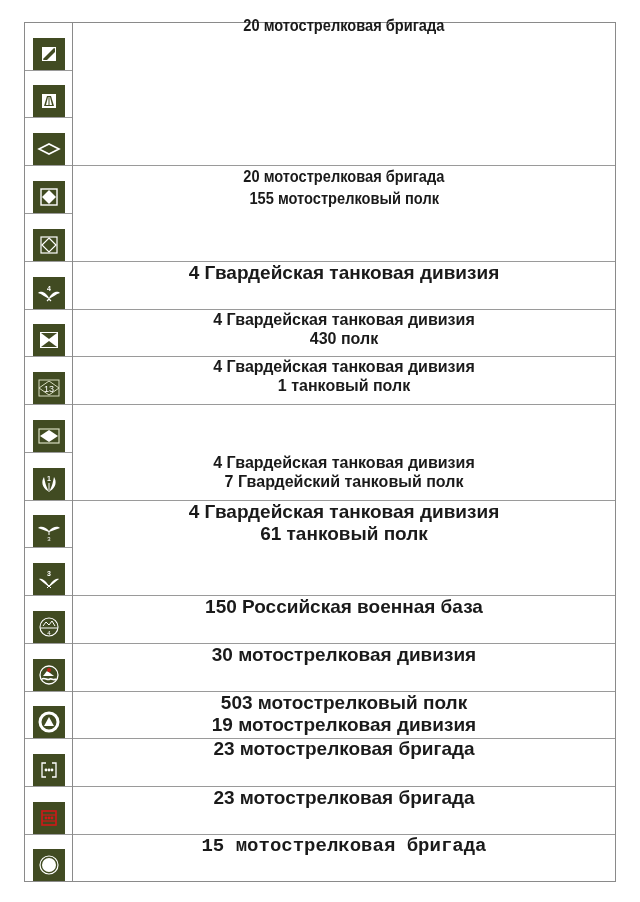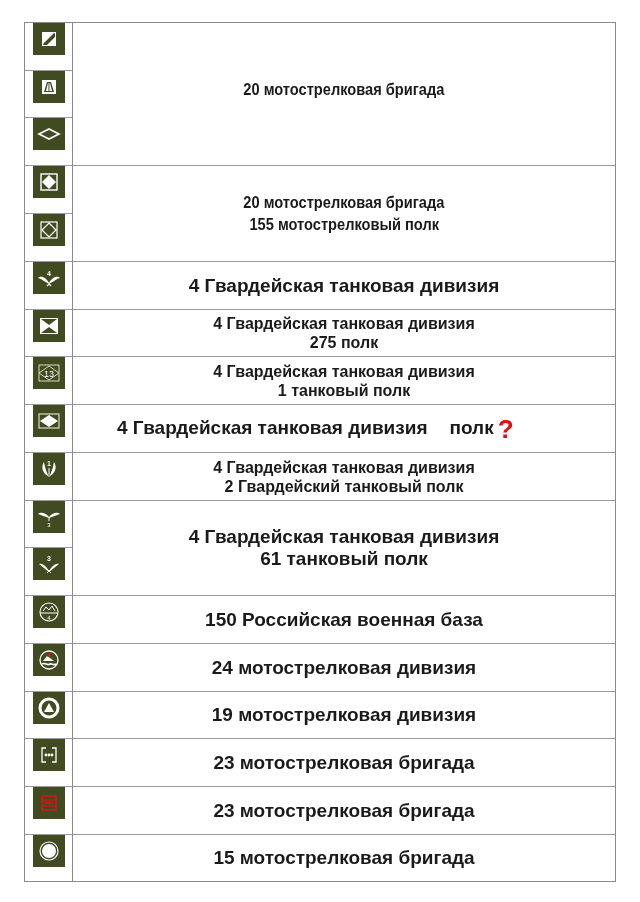--- a/index.html
+++ b/index.html
@@ -1,26 +1,26 @@
 <!DOCTYPE html>
 <html><head>
 <meta charset="utf-8">
 <style>
   html, body { margin: 0; padding: 0; background: #ffffff; }
   body { width: 640px; height: 902px; position: relative; overflow: hidden; font-family: "Liberation Sans", sans-serif; }
   .tbl { position: absolute; left: 24px; top: 22px; width: 592px; height: 860px; border: 1px solid #8a8a8a; box-sizing: border-box; }
   .icol { position: absolute; left: 0; top: 0; width: 48px; height: 100%; border-right: 1px solid #8a8a8a; box-sizing: border-box; }
-  .icell { position: absolute; left: 0; width: 47px; border-bottom: 1px solid #9a9a9a; box-sizing: border-box; display: flex; align-items: flex-start; justify-content: center; }
+  .icell { position: absolute; left: 0; width: 47px; border-bottom: 1px solid #9a9a9a; box-sizing: border-box; display: flex; align-items: flex-end; justify-content: center; }
   .icon { width: 32px; height: 32px; background: #414b22; display: flex; align-items: center; justify-content: center; }
   .icon svg { width: 32px; height: 32px; display: block; }
-  .tcell { position: absolute; left: 48px; width: 542px; border-bottom: 1px solid #9a9a9a; box-sizing: border-box; display: flex; flex-direction: column; align-items: center; justify-content: center; text-align: center; color: #1a1a1a; font-weight: bold; }
+  .tcell { position: absolute; left: 48px; width: 542px; border-bottom: 1px solid #9a9a9a; box-sizing: border-box; display: flex; flex-direction: column; align-items: center; text-align: center; color: #1a1a1a; font-weight: bold; }
   .lg { font-size: 19px; line-height: 22px; }
   .md { font-size: 16px; line-height: 19px; }
   .cond { font-size: 17px; line-height: 22px; transform: scaleX(0.86); }
-  .noborder { border-bottom: none; }
+  .noborder { border-bottom: none; font-family: Liberation Mono, monospace; }
   .q { color: #e01010; font-size: 26px; font-weight: bold; vertical-align: middle; margin-left: 4px; }
   .gap { display: inline-block; width: 22px; }
 </style>
 </head>
 <body>
 
 <div class="tbl">
   <div class="icol">
 
     <div class="icell" style="top:0;height:48px">
@@ -196,46 +196,42 @@
   </div>
   <div class="tcell" style="top:143px;height:96px">
     <div class="cond">20 мотострелковая бригада</div>
     <div class="cond">155 мотострелковый полк</div>
   </div>
   <div class="tcell" style="top:239px;height:48px">
     <div class="lg">4 Гвардейская танковая дивизия</div>
   </div>
   <div class="tcell" style="top:287px;height:47px">
     <div class="md">4 Гвардейская танковая дивизия</div>
-    <div class="md">275 полк</div>
+    <div class="md">430 полк</div>
   </div>
   <div class="tcell" style="top:334px;height:48px">
     <div class="md">4 Гвардейская танковая дивизия</div>
     <div class="md">1 танковый полк</div>
   </div>
-  <div class="tcell" style="top:382px;height:48px;align-items:flex-start;padding-left:44px">
-    <div class="lg">
-      <span>4 Гвардейская танковая дивизия</span><span class="gap"></span><span>полк</span><span class="q">?</span>
-    </div>
-  </div>
   <div class="tcell" style="top:430px;height:48px">
     <div class="md">4 Гвардейская танковая дивизия</div>
-    <div class="md">2 Гвардейский танковый полк</div>
+    <div class="md">7 Гвардейский танковый полк</div>
   </div>
   <div class="tcell" style="top:478px;height:95px">
     <div class="lg">4 Гвардейская танковая дивизия</div>
     <div class="lg">61 танковый полк</div>
   </div>
   <div class="tcell" style="top:573px;height:48px">
     <div class="lg">150 Российская военная база</div>
   </div>
   <div class="tcell" style="top:621px;height:48px">
-    <div class="lg">24 мотострелковая дивизия</div>
+    <div class="lg">30 мотострелковая дивизия</div>
   </div>
   <div class="tcell" style="top:669px;height:47px">
+    <div class="lg">503 мотострелковый полк</div>
     <div class="lg">19 мотострелковая дивизия</div>
   </div>
   <div class="tcell" style="top:716px;height:48px">
     <div class="lg" style="line-height:20px">23 мотострелковая бригада</div>
   </div>
   <div class="tcell" style="top:764px;height:48px">
     <div class="lg">23 мотострелковая бригада</div>
   </div>
   <div class="tcell noborder" style="top:812px;height:46px">
     <div class="lg">15 мотострелковая бригада</div>

